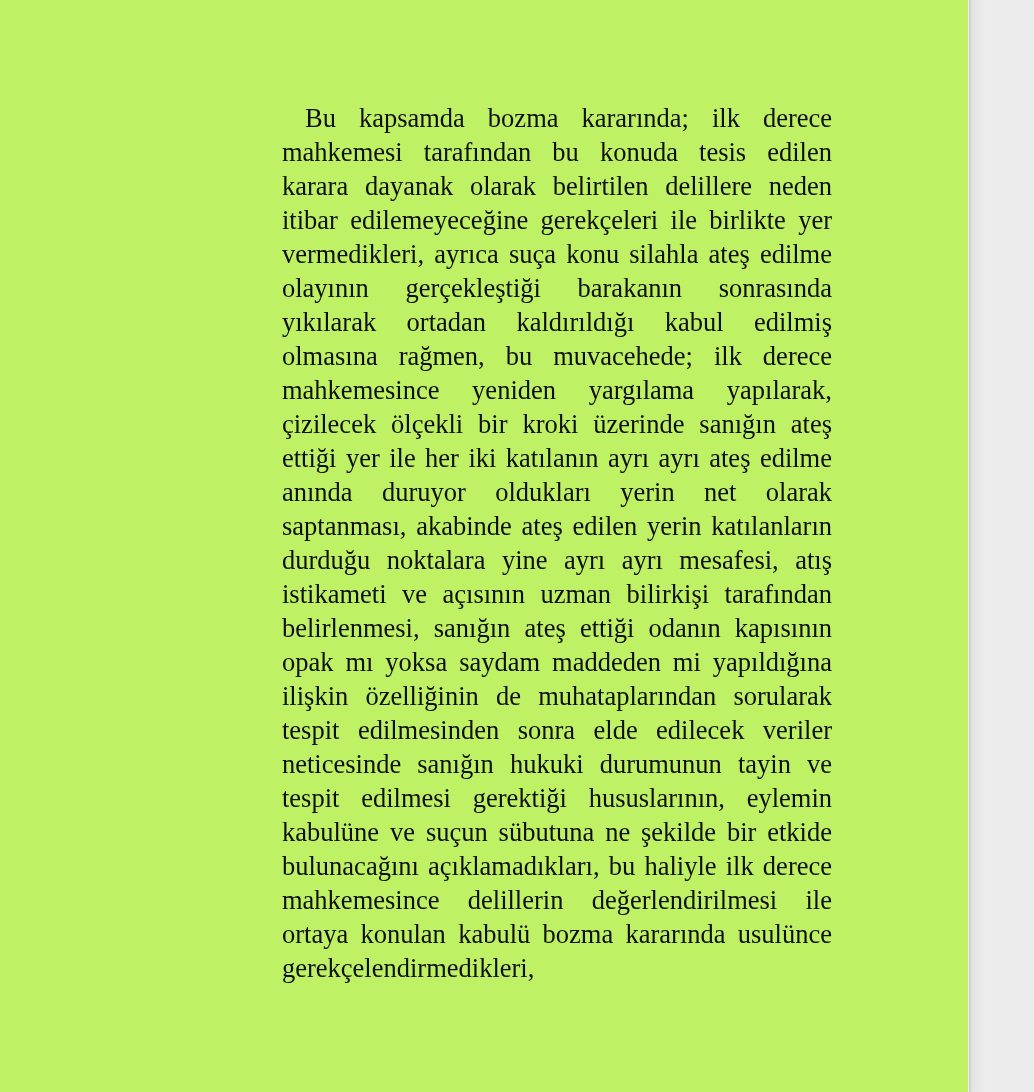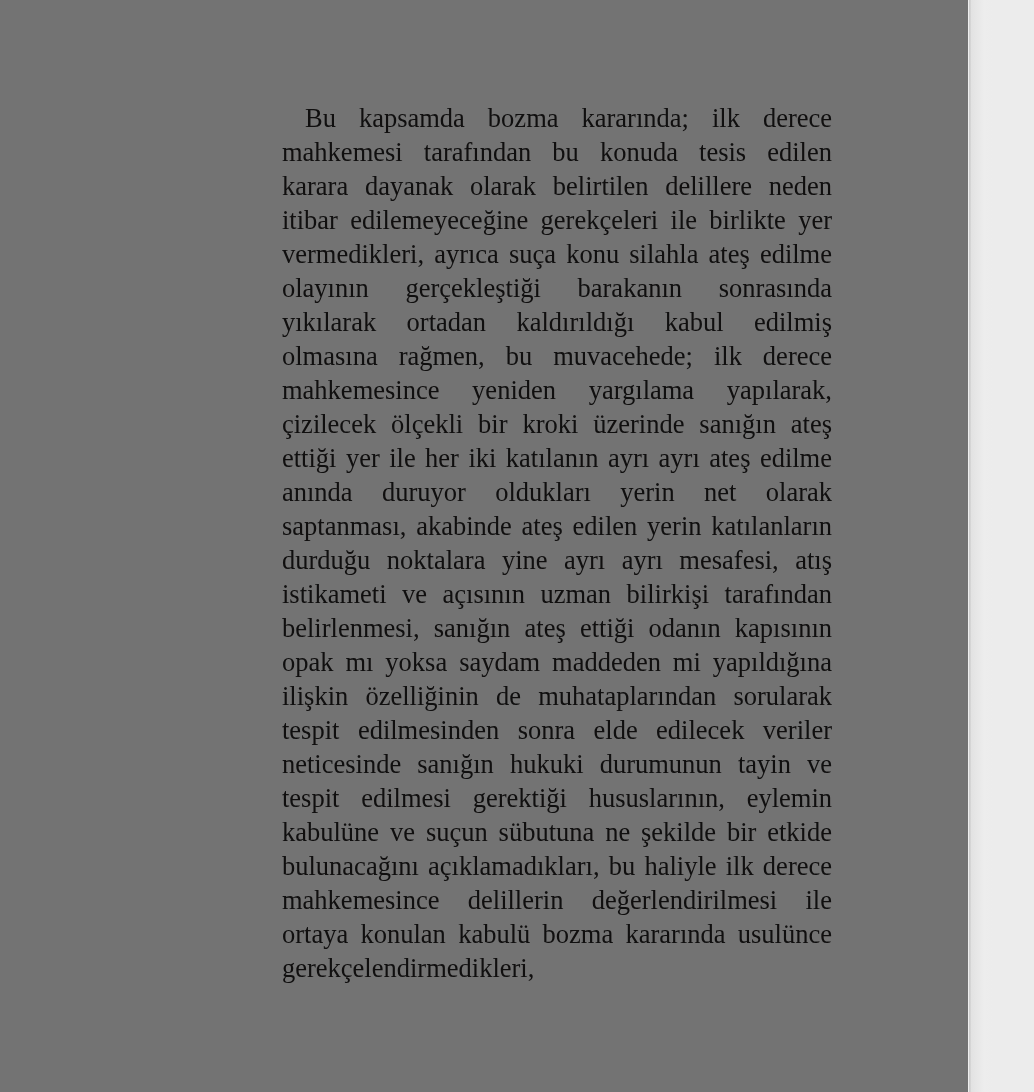--- a/index.html
+++ b/index.html
@@ -15,21 +15,21 @@
     overflow: hidden;
   }
 
   
   #page-sheet {
     position: absolute;
     left: 0;
     top: 0;
     width: 970px;
     height: 1092px;
-    background: #737373;
+    background: #bef264;
     box-sizing: border-box;
   }
 
   
   #page-edge {
     position: absolute;
     left: 968px;
     top: 0;
     width: 3px;
     height: 1092px;

